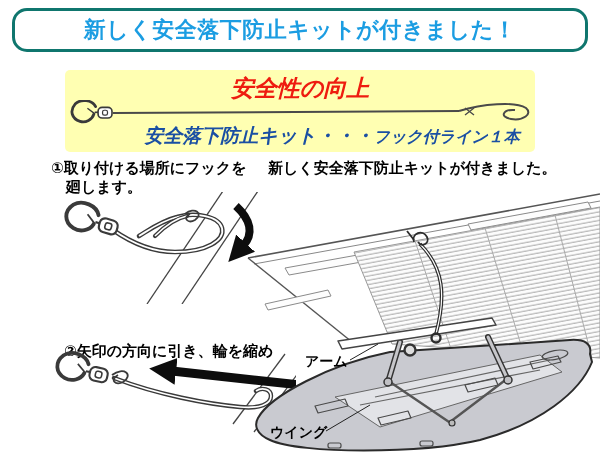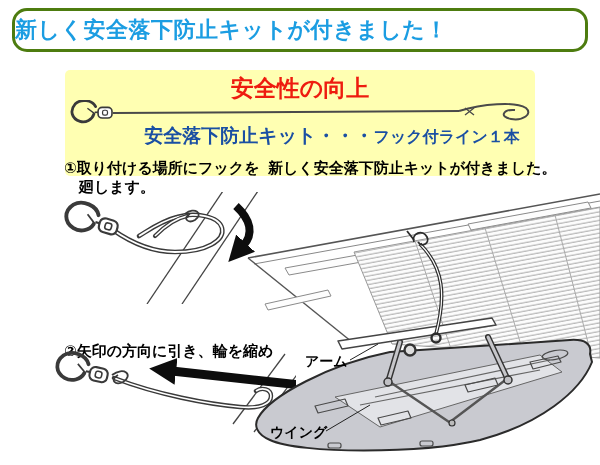--- a/index.html
+++ b/index.html
@@ -1,41 +1,41 @@
 <!DOCTYPE html>
 <html><head>
 <meta charset="utf-8">
 <style>
   html,body{margin:0;padding:0;background:#fff;}
   .page{position:relative;width:600px;height:465px;background:#fff;overflow:hidden;
         font-family:"DejaVu Sans","Liberation Sans",sans-serif;}
 
   
   .banner{position:absolute;left:12px;top:8px;width:570px;height:38px;
-          border:3px solid #4d7c0f;border-radius:15px;
-          display:flex;align-items:center;}
+          border:3px solid #0f766e;border-radius:15px;
+          display:flex;align-items:center;justify-content:center;}
   .banner-title{color:#1b9de2;font-family:"DejaVu Serif","Liberation Serif",serif;
           font-weight:bold;font-size:22px;letter-spacing:0.5px;white-space:nowrap;}
 
   
-  .kitbox{position:absolute;left:65px;top:70px;width:470px;height:106px;
-          background:#ffffb2;border-radius:5px;}
+  .kitbox{position:absolute;left:65px;top:70px;width:470px;height:82px;
+          background:#ffffb2;border-radius:5px;font-style:italic;}
   .kitbox-heading{position:absolute;left:0;top:3px;width:100%;text-align:center;
           color:#ee1c0f;font-weight:bold;font-size:23px;white-space:nowrap;}
   .kit-wire{position:absolute;left:2px;top:30px;}
   .kitline{position:absolute;left:0;top:53px;width:100%;text-align:center;
           color:#1a4fa3;font-weight:bold;white-space:nowrap;margin-left:32px;}
   .kit-name{font-size:19px;}
   .kit-spec{font-size:16px;}
 
   
   .step{position:absolute;color:#000;font-weight:bold;font-size:15px;line-height:19px;
         white-space:nowrap;}
   .step .indent{padding-left:15px;}
-  .step1{left:64px;top:159px;}
+  .step1{left:51px;top:159px;}
   .step3{left:268px;top:159px;}
   .step2{left:64px;top:302px;margin-top:40px;}
 
   .illus{position:absolute;}
   .illus1{left:55px;top:192px;}
   .illus2{left:48px;top:340px;}
   .acdraw{left:240px;top:192px;}
 
   svg text{font-family:"DejaVu Sans","Liberation Sans",sans-serif;}
 </style>

